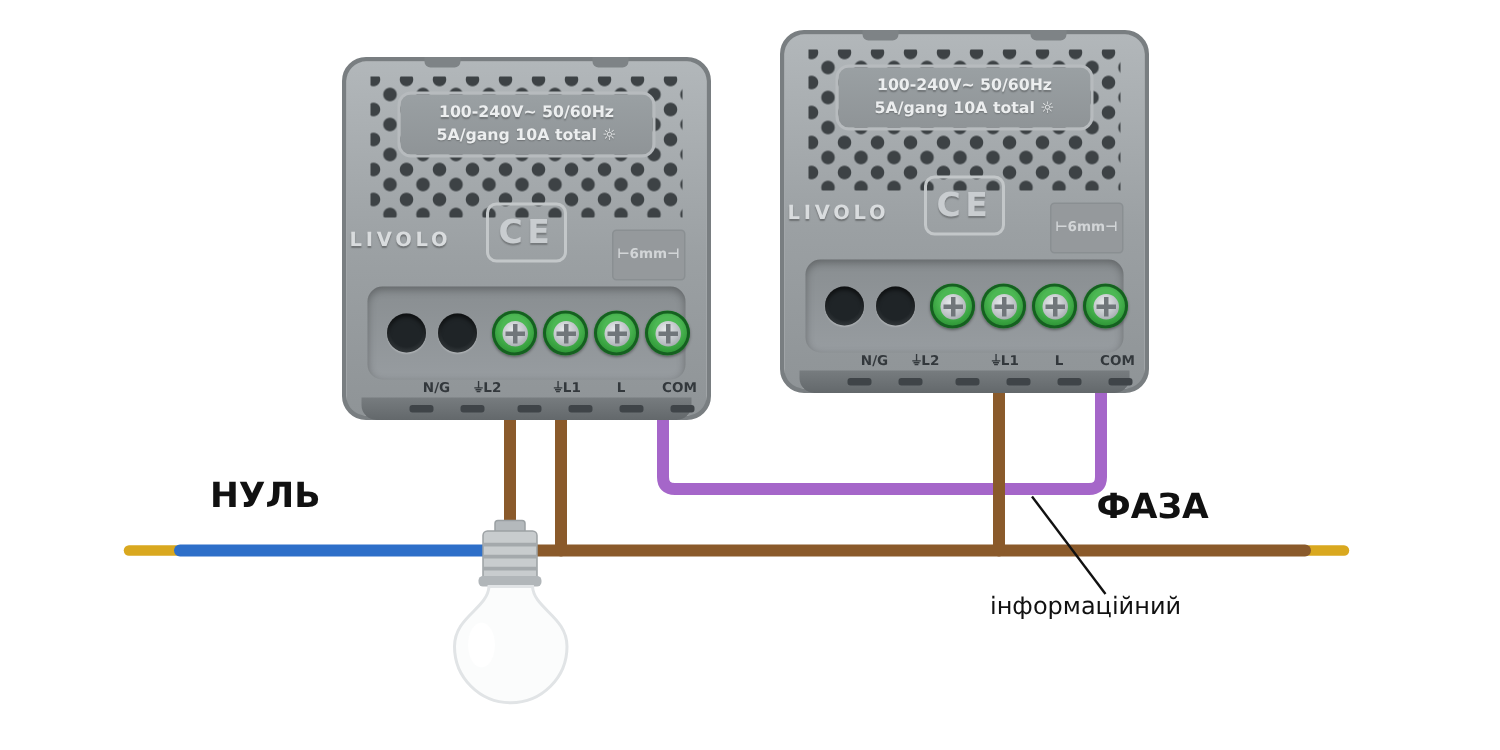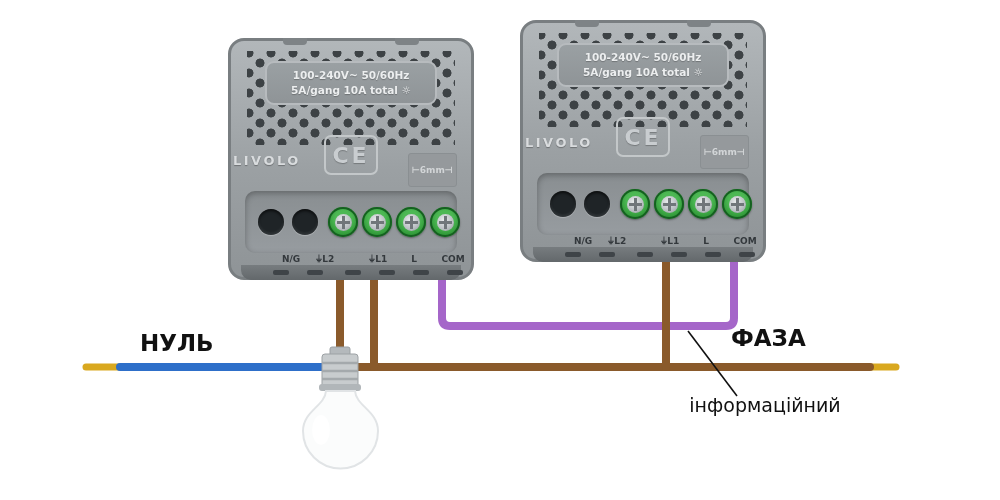--- a/index.html
+++ b/index.html
@@ -62,24 +62,24 @@
     color:#33383c;white-space:nowrap;}
   .tl0{left:40px;} .tl1{left:74px;} .tl2{left:127px;} .tl3{left:163px;} .tl4{left:202px;}
 
   .bstrip{position:absolute;left:10px;right:10px;top:224px;height:15px;
     background:linear-gradient(#777c7f,#63686b);border-radius:0 0 10px 10px;}
   .slot{position:absolute;top:5px;width:16px;height:5px;border-radius:2px;background:#3f4448;}
   .sl0{left:32px;} .sl1{left:66px;} .sl2{left:104px;} .sl3{left:138px;} .sl4{left:172px;} .sl5{left:206px;}
 
   
   .biglabel{position:absolute;z-index:3;font-size:23px;font-weight:bold;color:#111;}
-  #neutral-label{left:140px;top:330px;}
+  #neutral-label{left:140px;top:318px;}
   #phase-label{left:731px;top:325px;}
-  #signal-label{position:absolute;z-index:3;left:660px;top:394px;width:210px;text-align:center;
-    font-size:19px;color:#111;}
+  #signal-label{position:absolute;z-index:3;left:660px;top:394px;width:210px;
+    font-size:16px;color:#111;}
 </style>
 </head>
 <body>
 
 <div class="canvas">
 
   <svg id="wires" width="1000" height="500" viewBox="0 0 1000 500">
 
     <path d="M86 367 L128 367" fill="none" stroke-width="7" stroke-linecap="round" stroke="#d9a81f"></path>
     <path d="M866 367 L896 367" fill="none" stroke-width="7" stroke-linecap="round" stroke="#d9a81f"></path>

